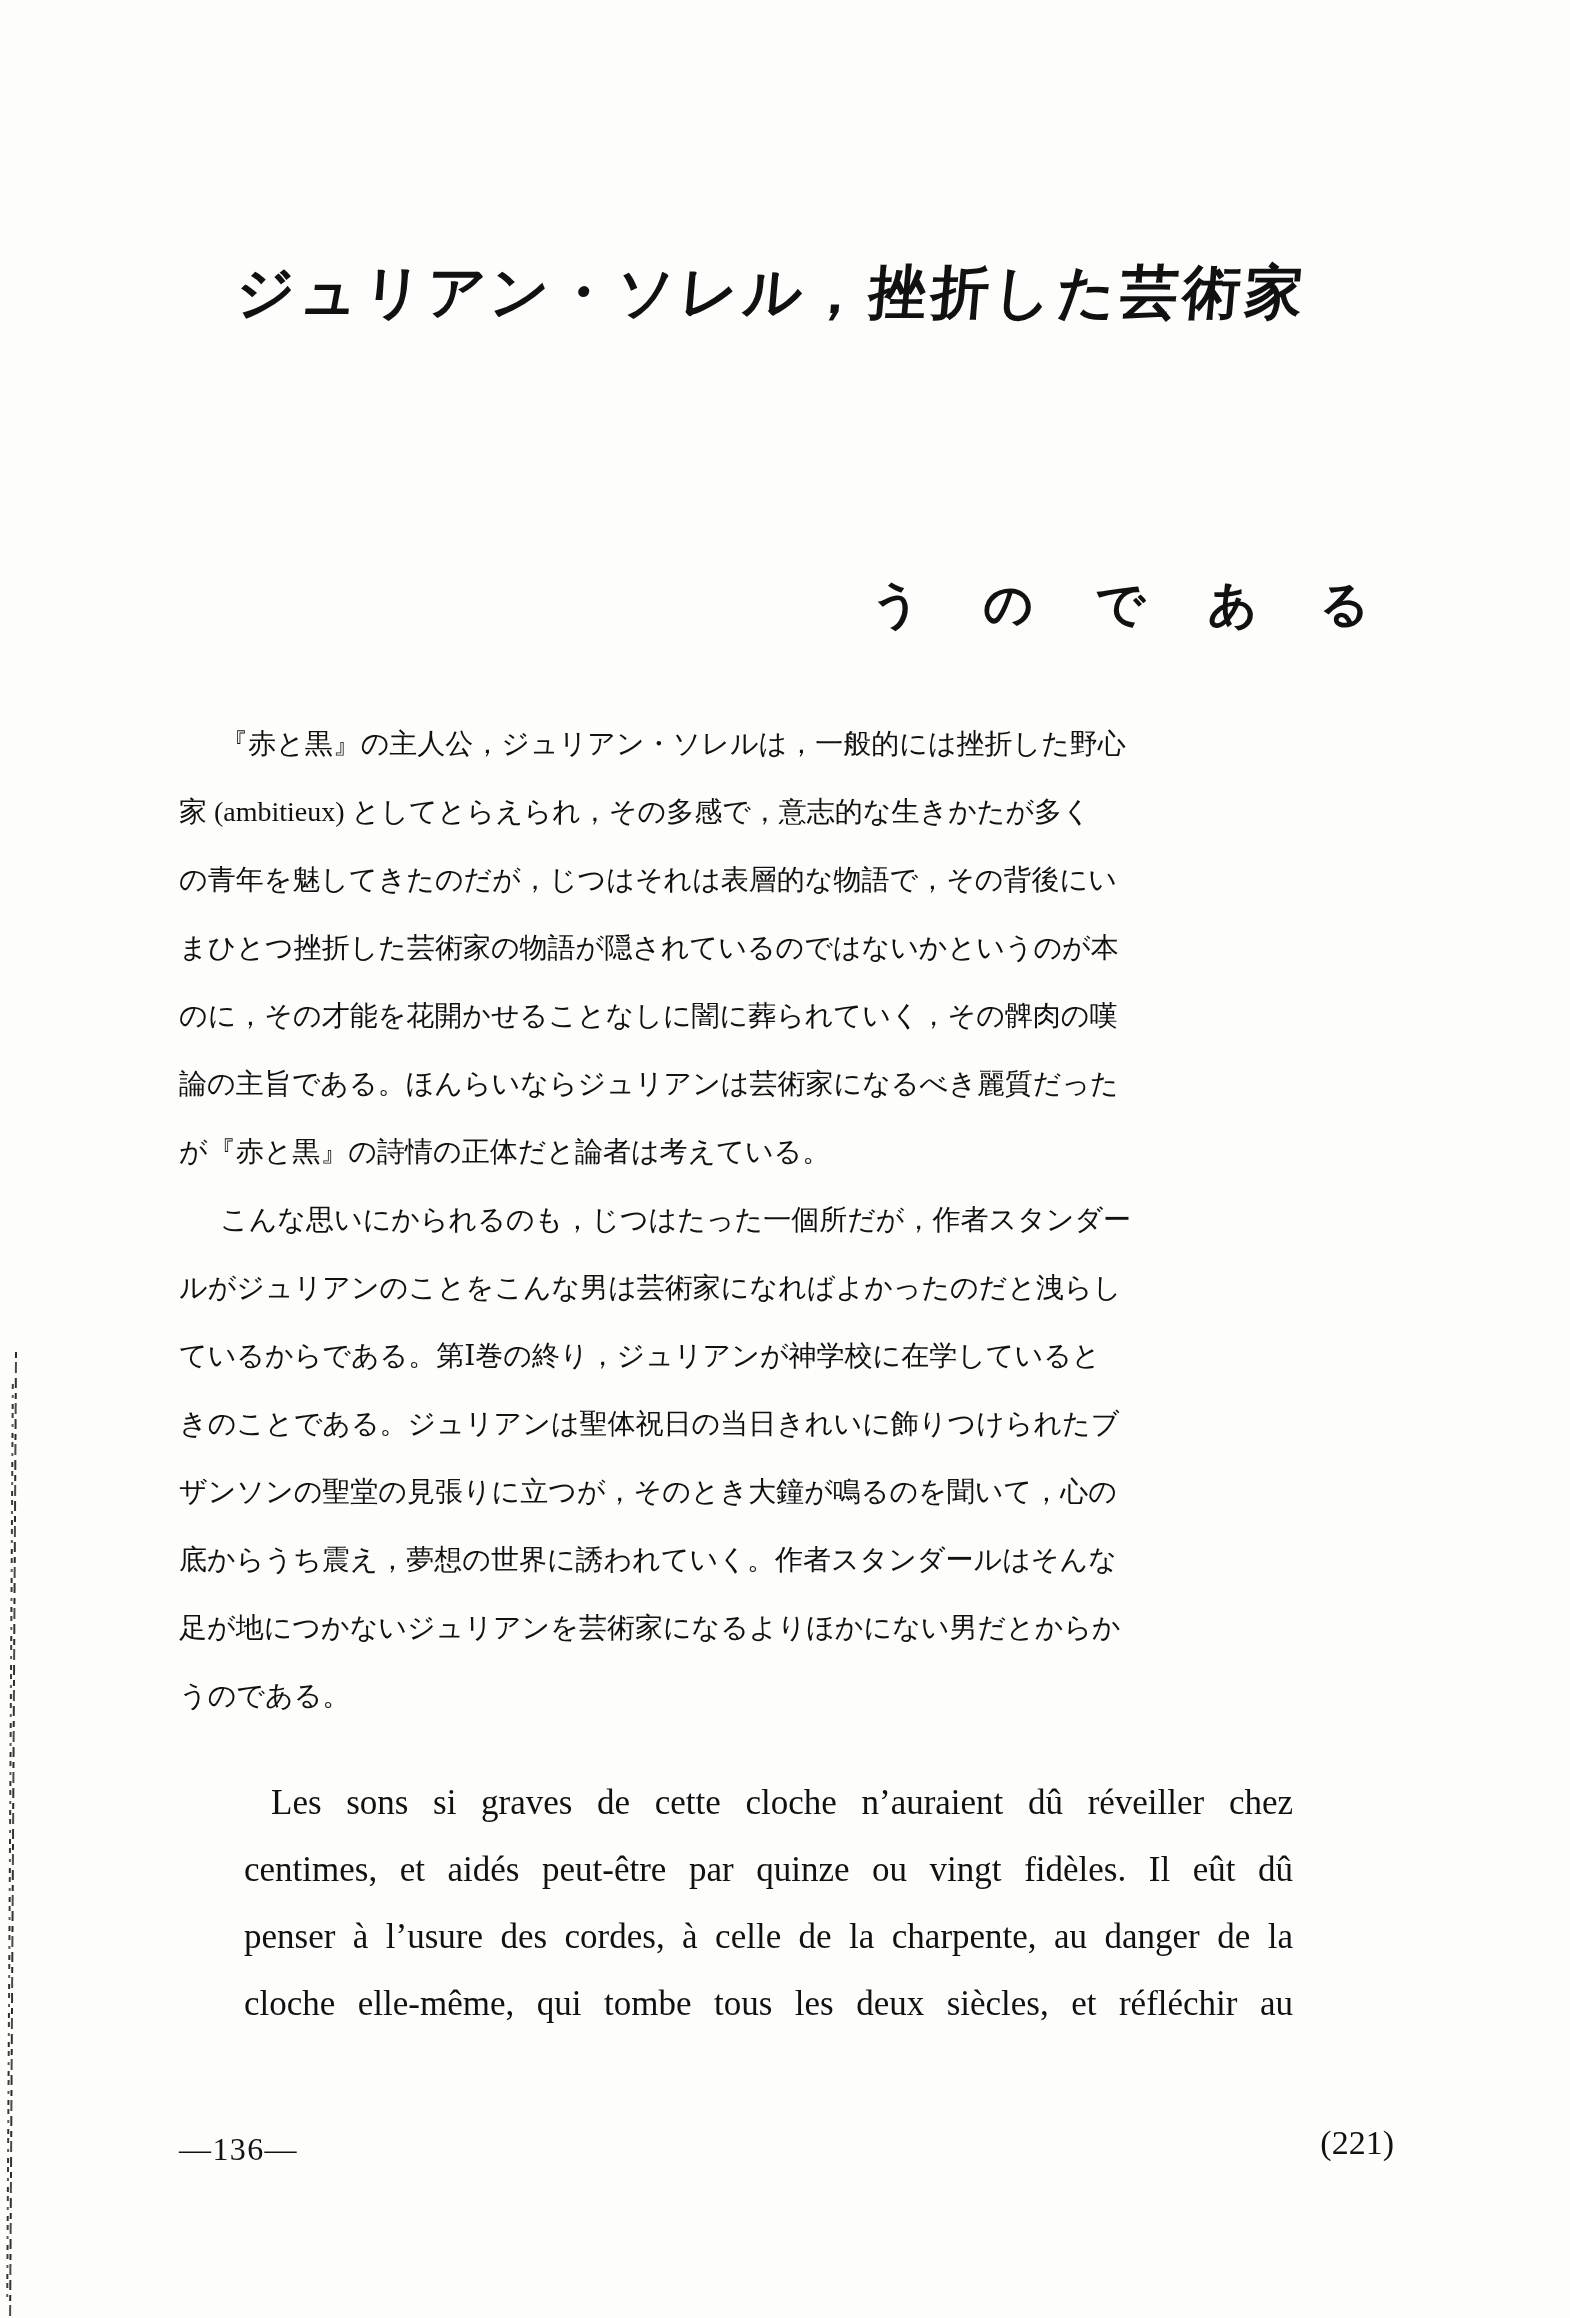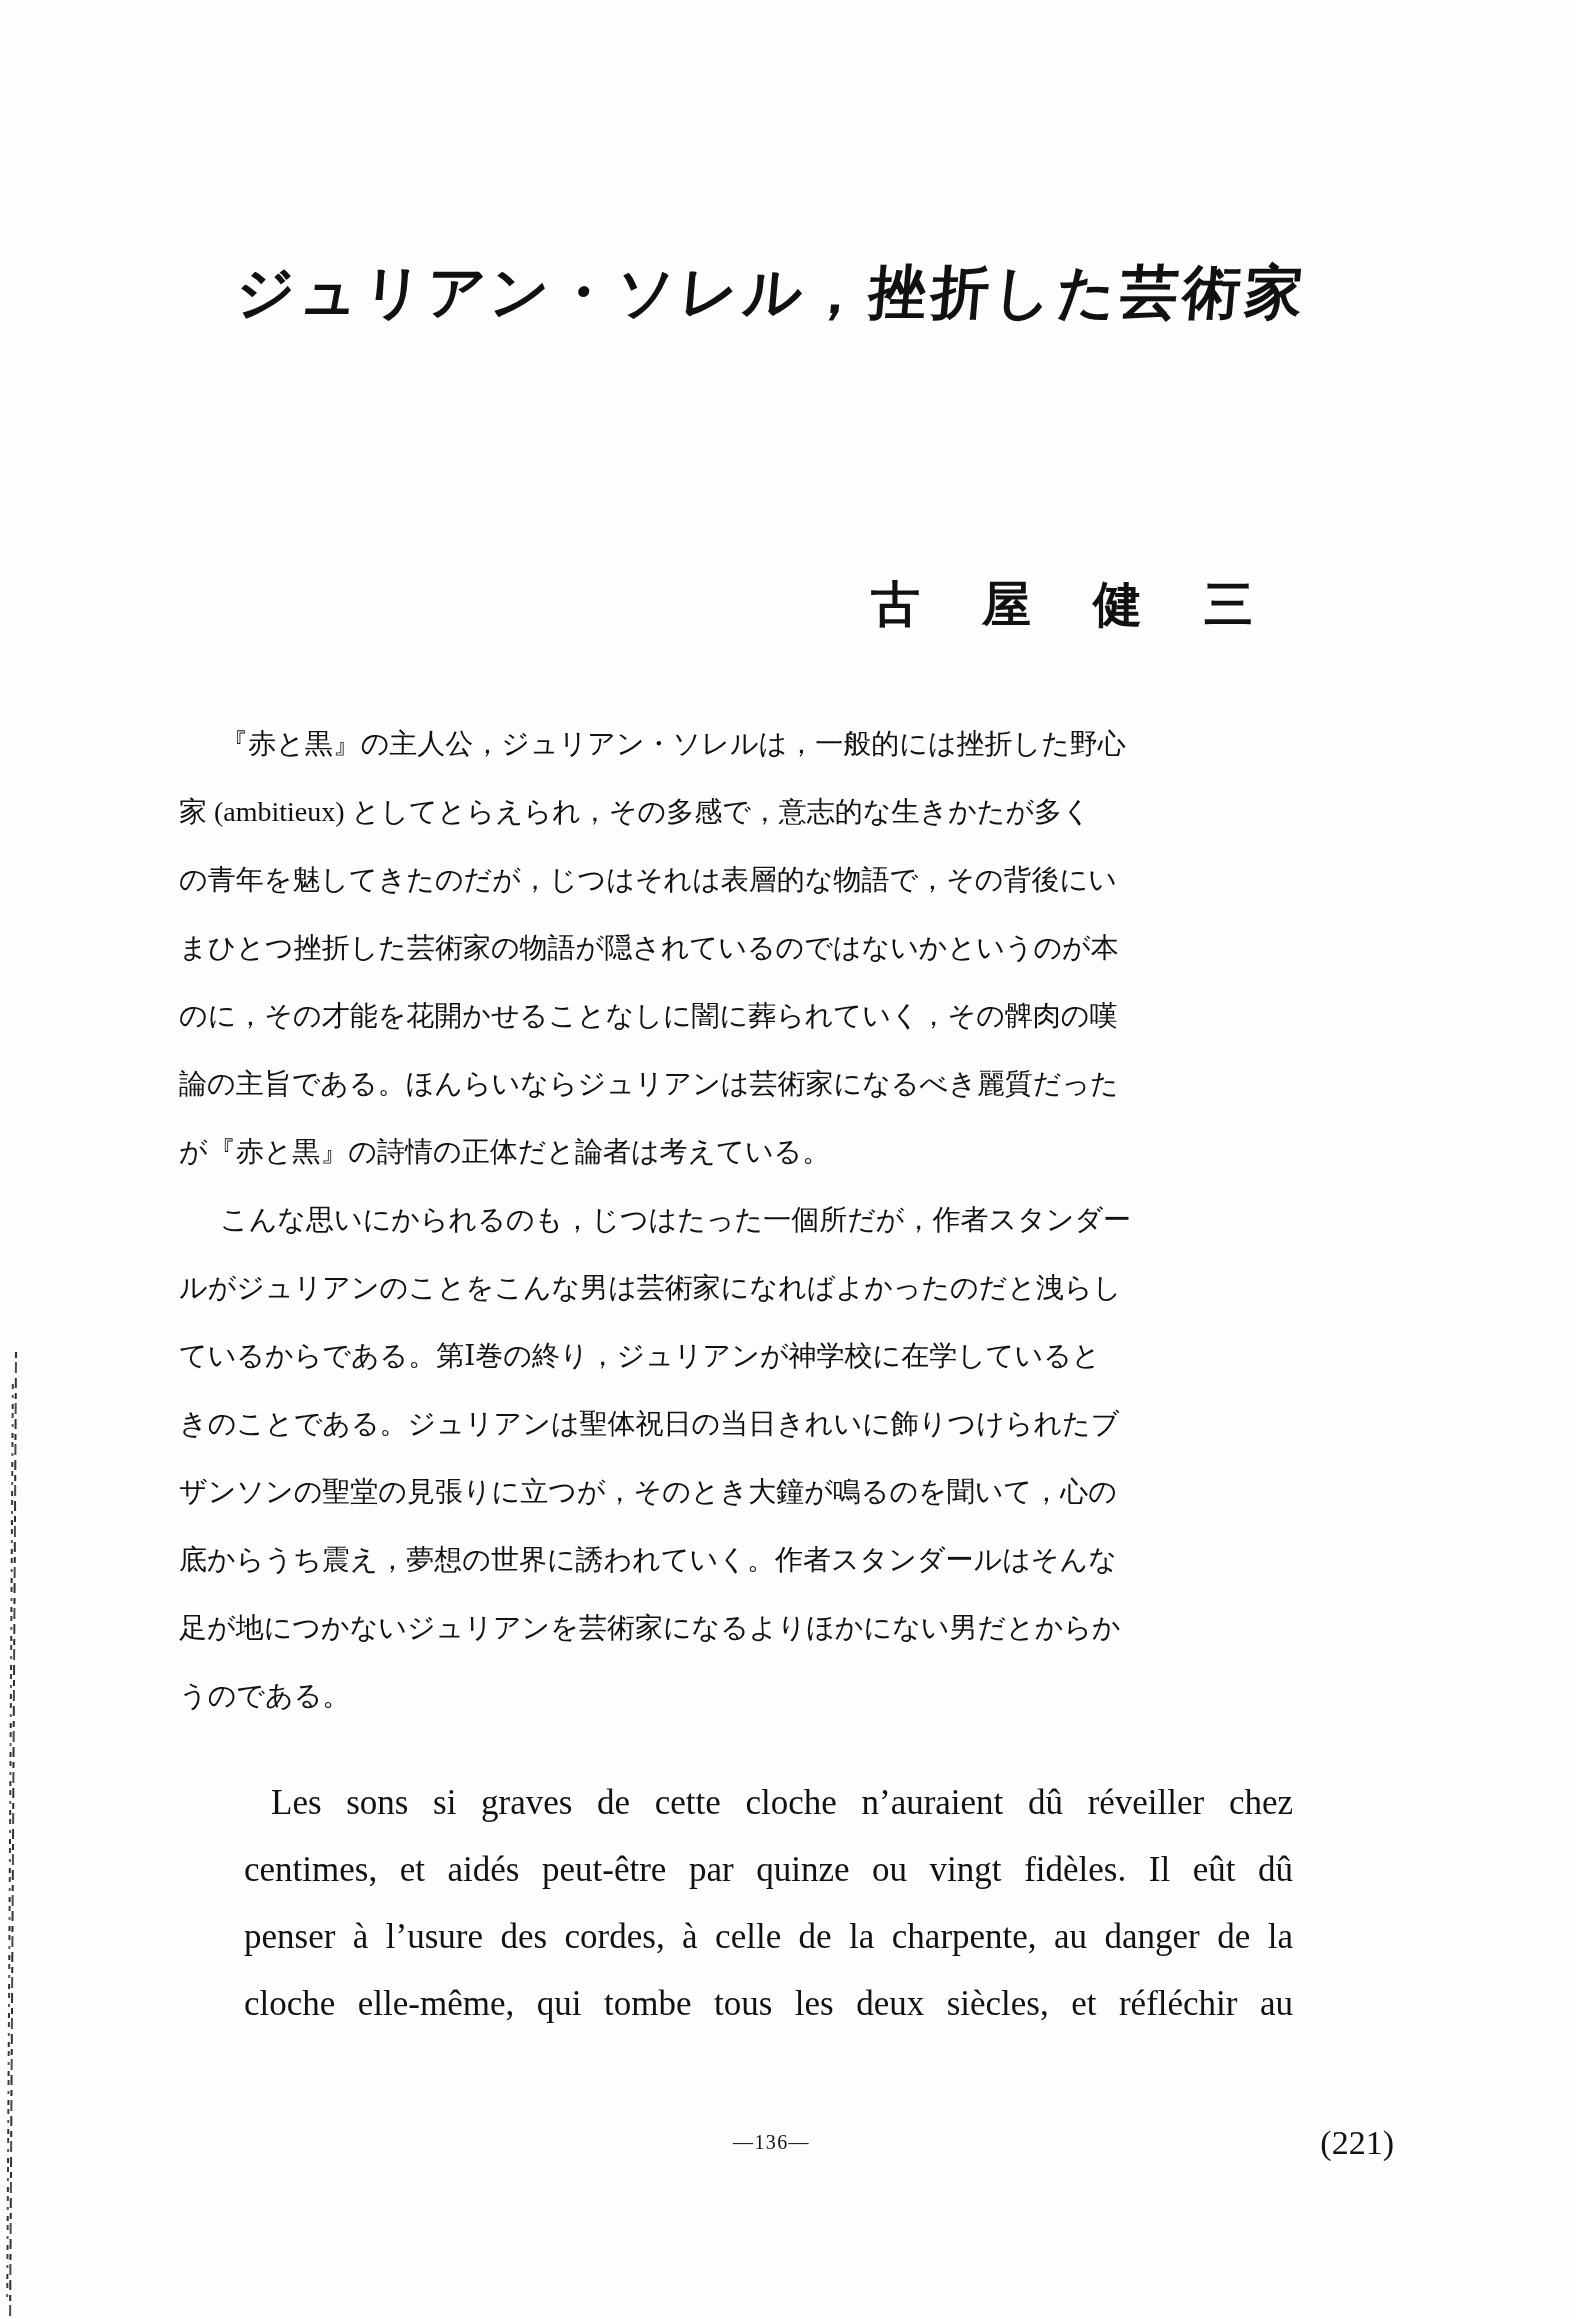--- a/index.html
+++ b/index.html
@@ -48,23 +48,22 @@
   }
   .fline {
     height: 67px;
     text-align: justify;
     text-align-last: justify;
   }
   .fline.first { text-indent: 27px; }
   .footer-center {
     position: absolute;
     top: 2131px; left: 179px; width: 1185px;
-    font-size: 20px;
+    font-size: 32px;
     letter-spacing: 1.4px;
-    text-align: center;
   }
   .footer-right {
     position: absolute;
     top: 2124px; left: 1192px; width: 202px;
     font-size: 34px;
     text-align: right;
   }
   
   .artifact {
     position: absolute;
@@ -90,21 +89,21 @@
       transparent 18px 24px, #303030 24px 29px);
   }
 </style>
 </head>
 <body>
 
 <div class="page">
 
   <h1 class="title">ジュリアン・ソレル，挫折した芸術家</h1>
 
-  <div class="author">古屋健三</div>
+  <div class="author">うのである</div>
 
   <div class="body-text">
     <div class="para">
       <div class="jline indent">『赤と黒』の主人公，ジュリアン・ソレルは，一般的には挫折した野心</div>
       <div class="jline">家 (ambitieux) としてとらえられ，その多感で，意志的な生きかたが多く</div>
       <div class="jline">の青年を魅してきたのだが，じつはそれは表層的な物語で，その背後にい</div>
       <div class="jline">まひとつ挫折した芸術家の物語が隠されているのではないかというのが本</div>
       <div class="jline">のに，その才能を花開かせることなしに闇に葬られていく，その髀肉の嘆</div>
       <div class="jline">論の主旨である。ほんらいならジュリアンは芸術家になるべき麗質だった</div>
       <div class="jline">が『赤と黒』の詩情の正体だと論者は考えている。</div>

